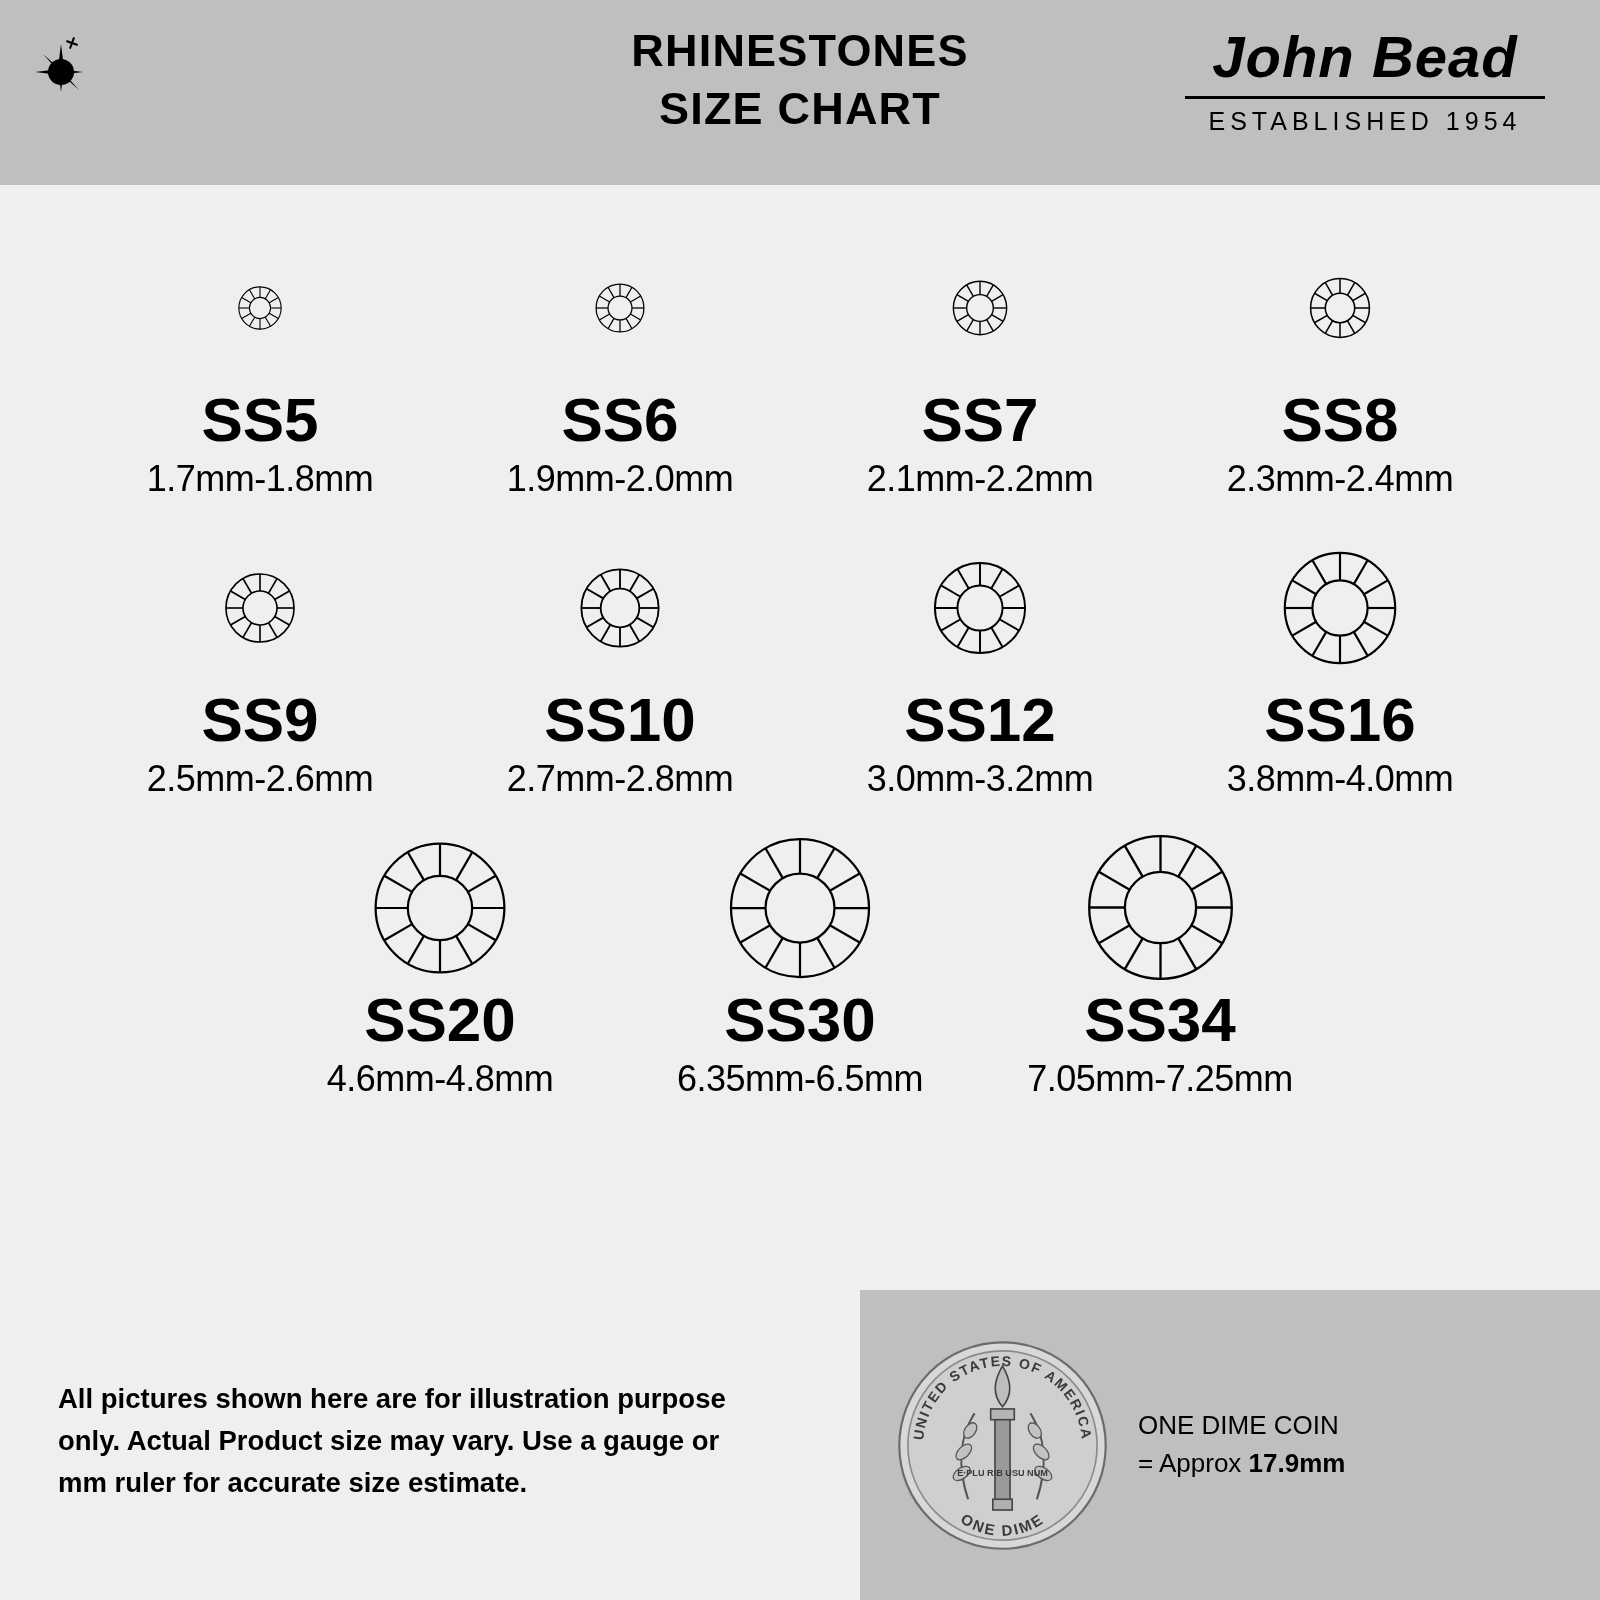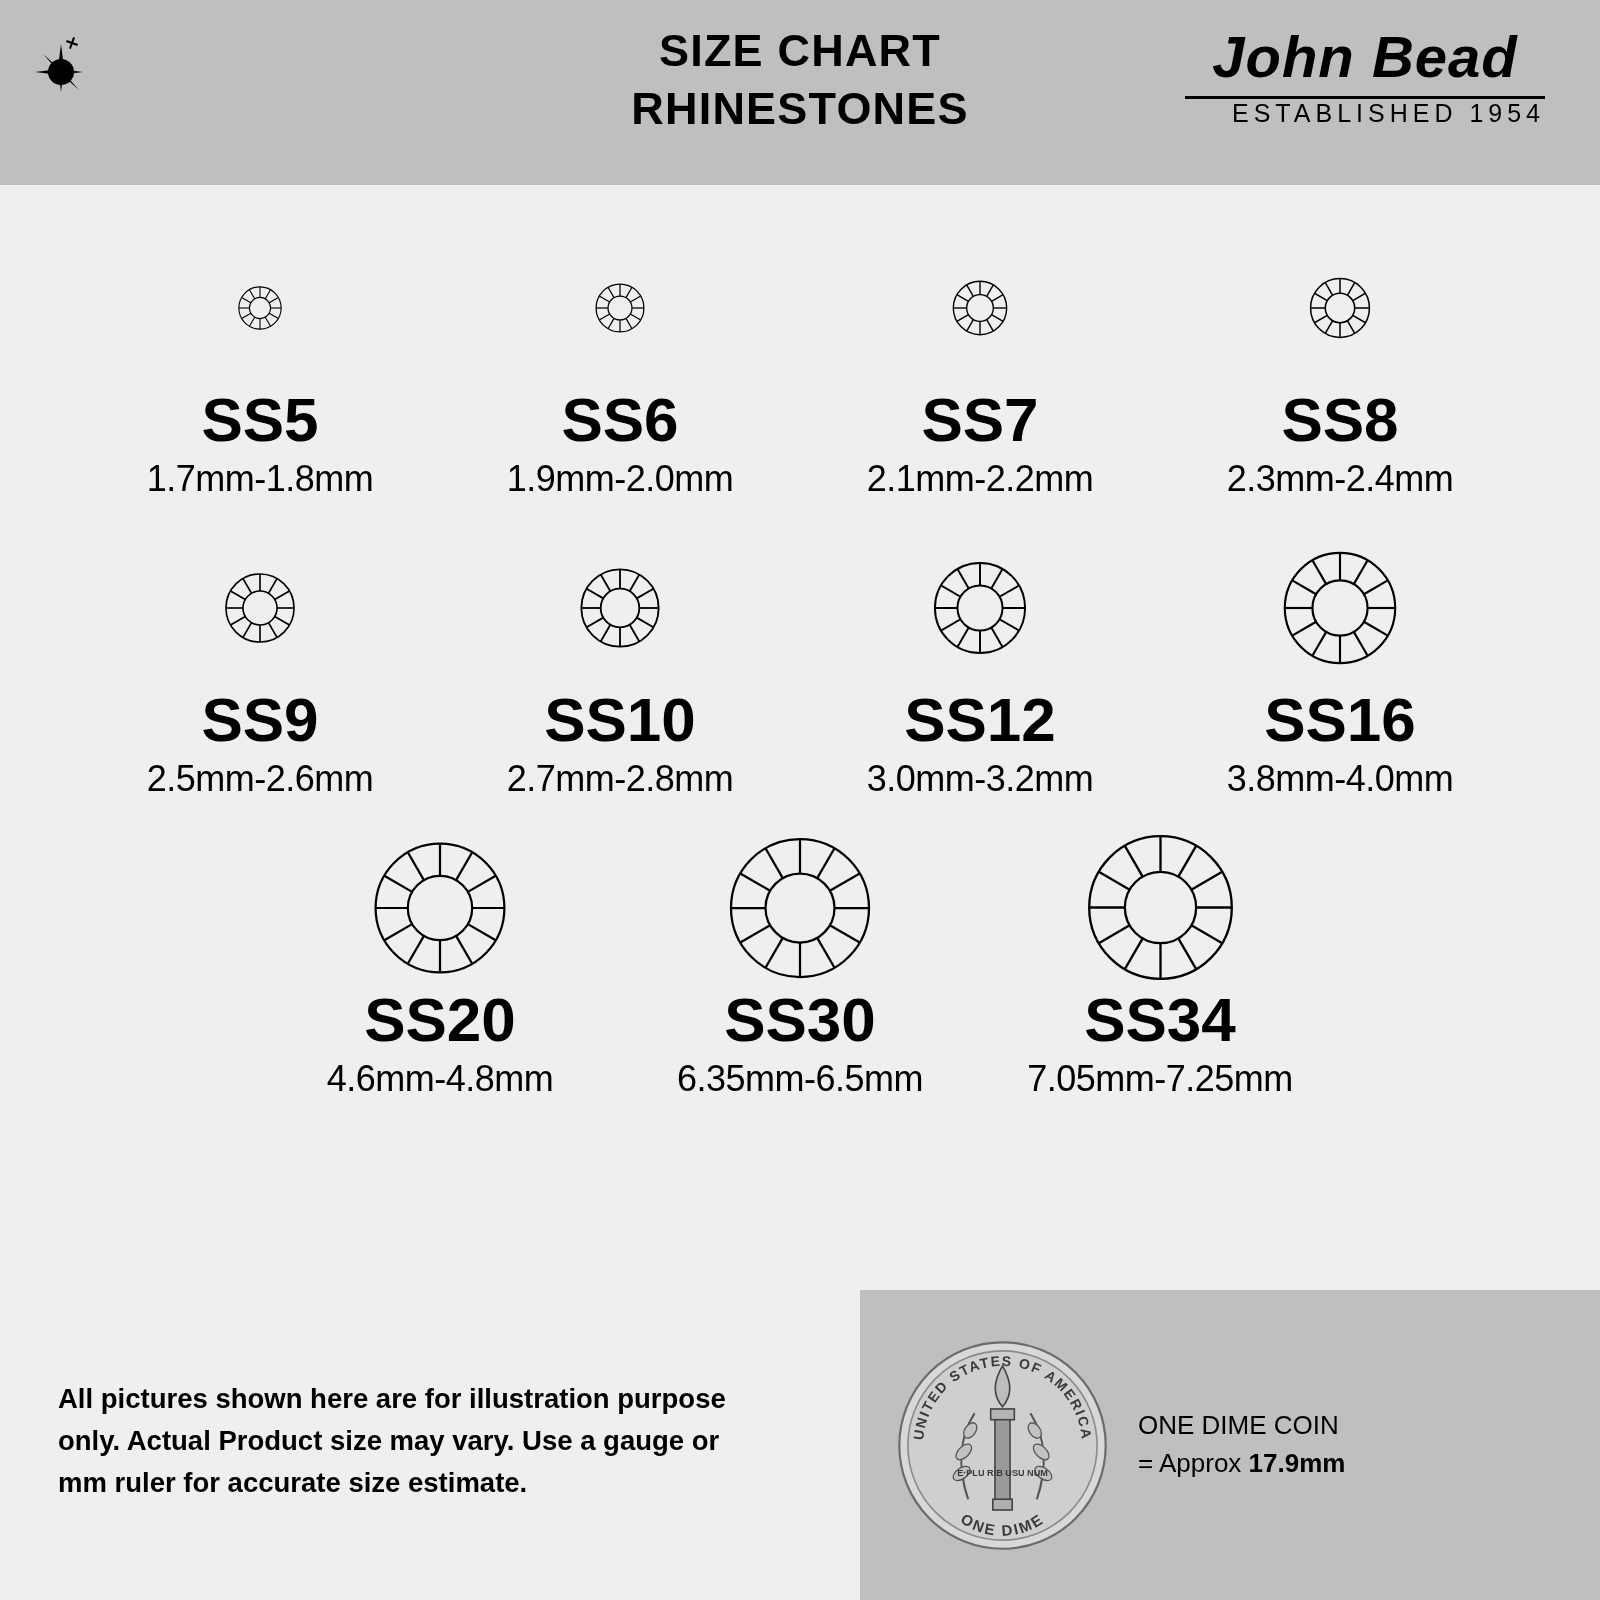--- a/index.html
+++ b/index.html
@@ -67,22 +67,21 @@
     font-weight: bold;
     line-height: 1.0;
     letter-spacing: 1px;
   }
   .brand-right .est {
     font-family: "Liberation Sans", sans-serif;
     font-size: 25px;
     letter-spacing: 5px;
     margin-top: 10px;
     border-top: 3px solid #000;
-    padding-top: 0;
-    text-align: right;
+    padding-top: 8px;
   }
 
   
   .grid {
     position: absolute;
     left: 0; top: 200px;
     width: 1600px;
   }
   .row {
     display: flex;
@@ -176,22 +175,22 @@
             <polygon points="49,18 33,34 13,54 29,38"></polygon>
             <polygon points="40,2 42,10 44,2 42,10"></polygon>
             <rect x="41" y="1" width="2" height="12" transform="rotate(20 42 7)"></rect>
             <rect x="36" y="6" width="12" height="2" transform="rotate(20 42 7)"></rect>
           </g>
         </svg>
       </span>
     </div>
 
     <div class="header-title">
+      <div>RHINESTONES</div>
       <div>SIZE CHART</div>
-      <div>RHINESTONES</div>
     </div>
 
     <div class="brand-right">
       <div class="script">John Bead</div>
       <div class="est">ESTABLISHED 1954</div>
     </div>
   </div>
 
   <div class="grid">
 

